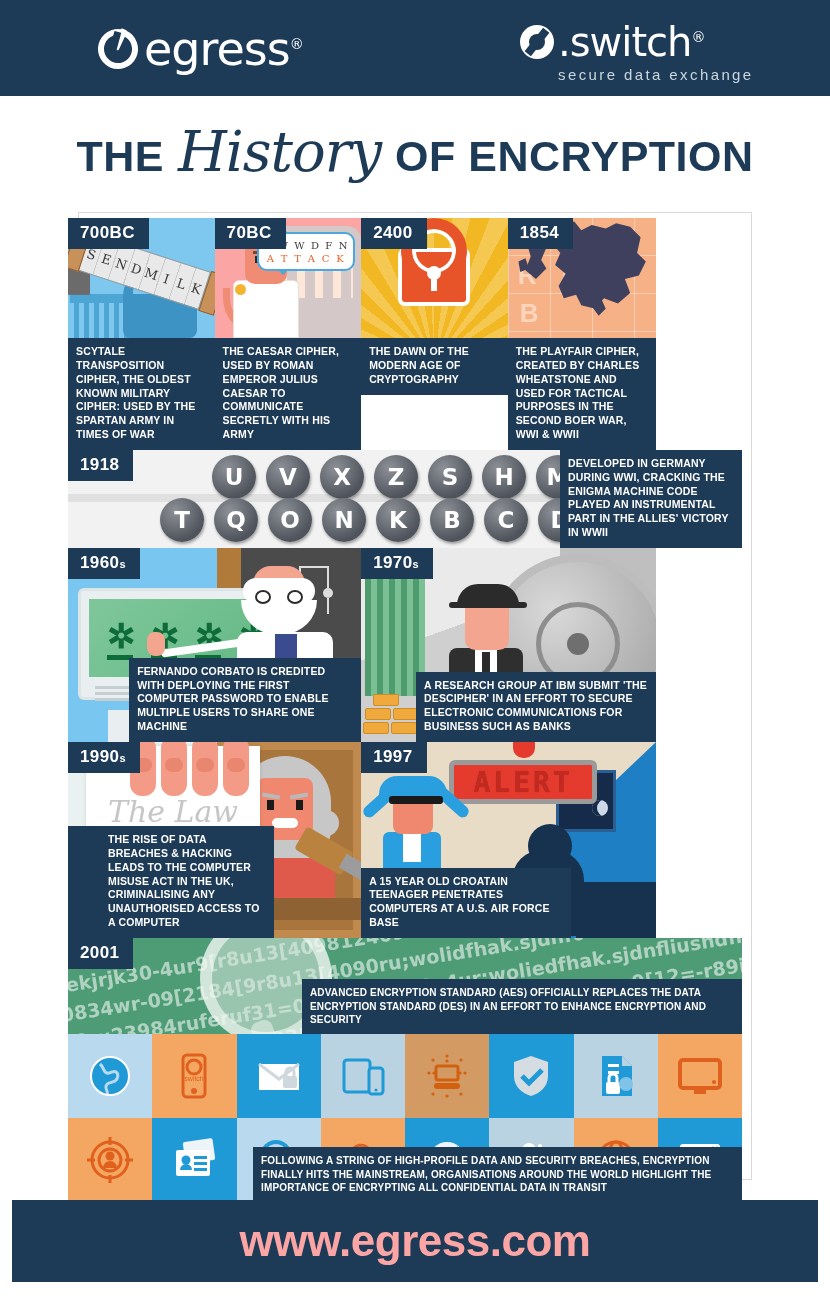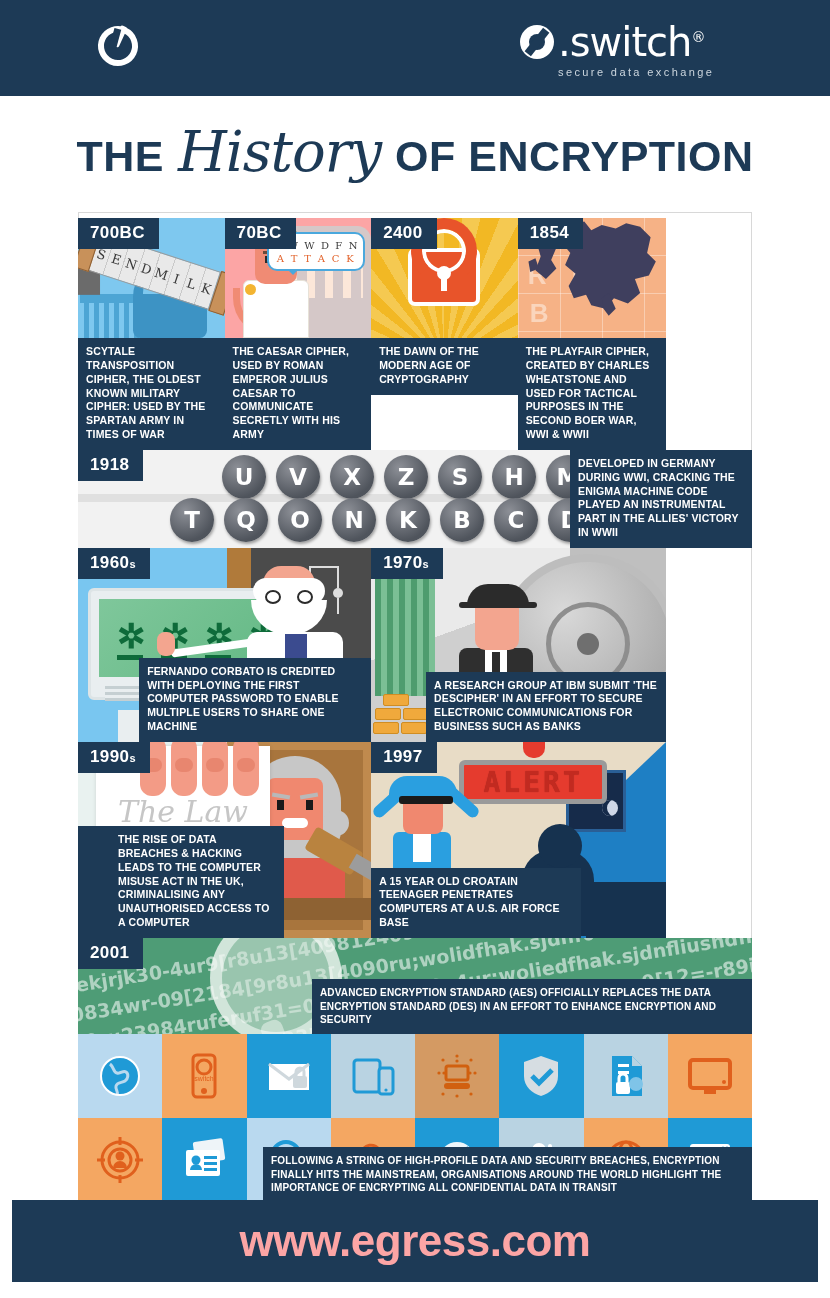--- a/index.html
+++ b/index.html
@@ -62,21 +62,21 @@
   .switch-mark::after {
     content:""; position:absolute; left:13px; top:2px;
     width:8px; height:30px; background:#1d3a56;
     transform: rotate(38deg);
   }
   .switch-word {
     color:#fff; font-size: 40px; letter-spacing:-1px; line-height:1;
     font-family: "DejaVu Sans", sans-serif;
   }
   .switch-sub {
-    color:#ccd6de; font-size:11px; letter-spacing:2.4px;
+    color:#ccd6de; font-size:15px; letter-spacing:2.4px;
     margin-top: 4px; margin-left: 38px;
   }
 
   
   .title-band {
     height: 110px; background:#fff;
     display:flex; align-items:center; justify-content:center;
   }
   .title {
     color:#1d3a56; font-size: 43px; font-weight: bold;
@@ -84,21 +84,21 @@
     display:flex; align-items:baseline; gap: 14px;
     font-family: "Liberation Sans", sans-serif;
   }
   .title .script {
     font-family: "DejaVu Serif", serif;
     font-style: italic; font-weight: 400;
     font-size: 56px; letter-spacing: -1px;
   }
 
   
-  .board { position: absolute; left: 78px; top: 218px; width: 588px; }
+  .board { position: absolute; left: 68px; top: 218px; width: 588px; }
   .row { display:flex; }
 
   .card { position: relative; overflow: hidden; }
   .card-art { position:relative; overflow:hidden; }
 
   .date-tag {
     position:absolute; left:0; top:0; z-index:9;
     background:#1d3a56; color:#fff;
     font-size:17px; font-weight:bold;
     padding: 5px 14px 6px 12px;
@@ -425,20 +425,23 @@
   }
   .footer span { color:#fca5a5; font-size:44px; font-weight:bold; letter-spacing:-.5px; }
   .board-frame { position:absolute; left:78px; top:212px; width:674px; height:968px; border:1px solid #d8d8d8; pointer-events:none; }
 </style>
 </head>
 <body>
 
 <div class="header">
   <div class="logo-egress">
     <div class="egress-mark"></div>
+    <div class="egress-word">
+      <span>egress</span><span class="reg">®</span>
+    </div>
   </div>
   <div class="logo-switch">
     <div class="switch-top">
       <div class="switch-mark"></div>
       <div class="switch-word">.<span>switch</span><span class="reg">®</span></div>
     </div>
     <div class="switch-sub">secure data exchange</div>
   </div>
 </div>
 

